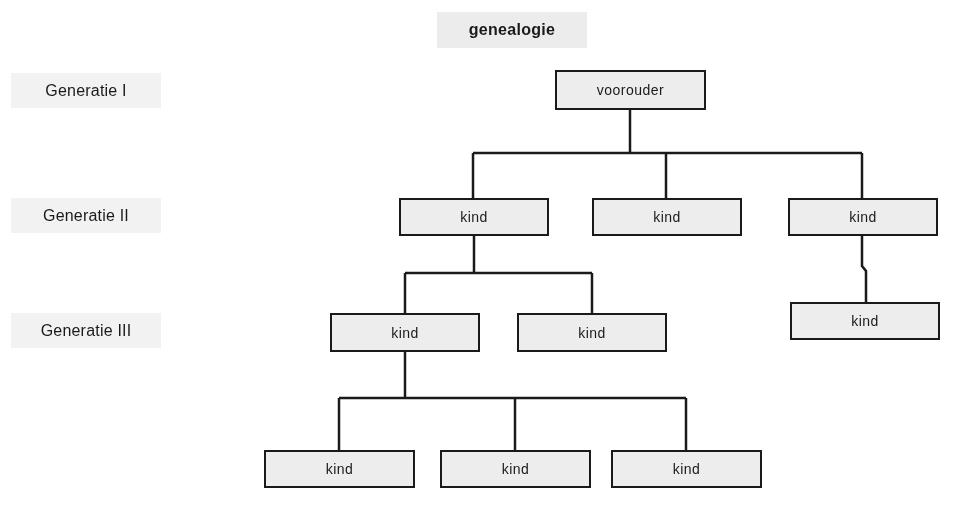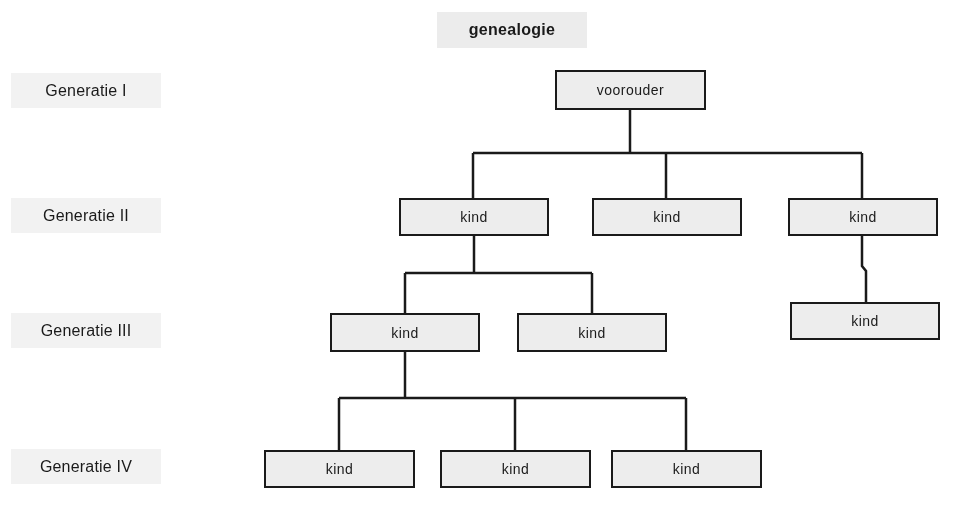--- a/index.html
+++ b/index.html
@@ -87,21 +87,20 @@
     <path d="M339 398 V450"></path>
     <path d="M515 398 V450"></path>
     <path d="M686 398 V450"></path>
   </svg>
 
   <div class="abs title-box">genealogie</div>
 
   <div class="abs gen-label gen-1">Generatie I</div>
   <div class="abs gen-label gen-3">Generatie III</div>
   <div class="abs gen-label gen-2">Generatie II</div>
-  <div class="abs gen-label gen-4">Generatie IV</div>
 
   <div class="abs node n-root">voorouder</div>
 
   <div class="abs node n-k2a">kind</div>
   <div class="abs node n-k2b">kind</div>
   <div class="abs node n-k2c">kind</div>
 
   <div class="abs node n-k3a">kind</div>
   <div class="abs node n-k3b">kind</div>
   <div class="abs node n-k3c">kind</div>

